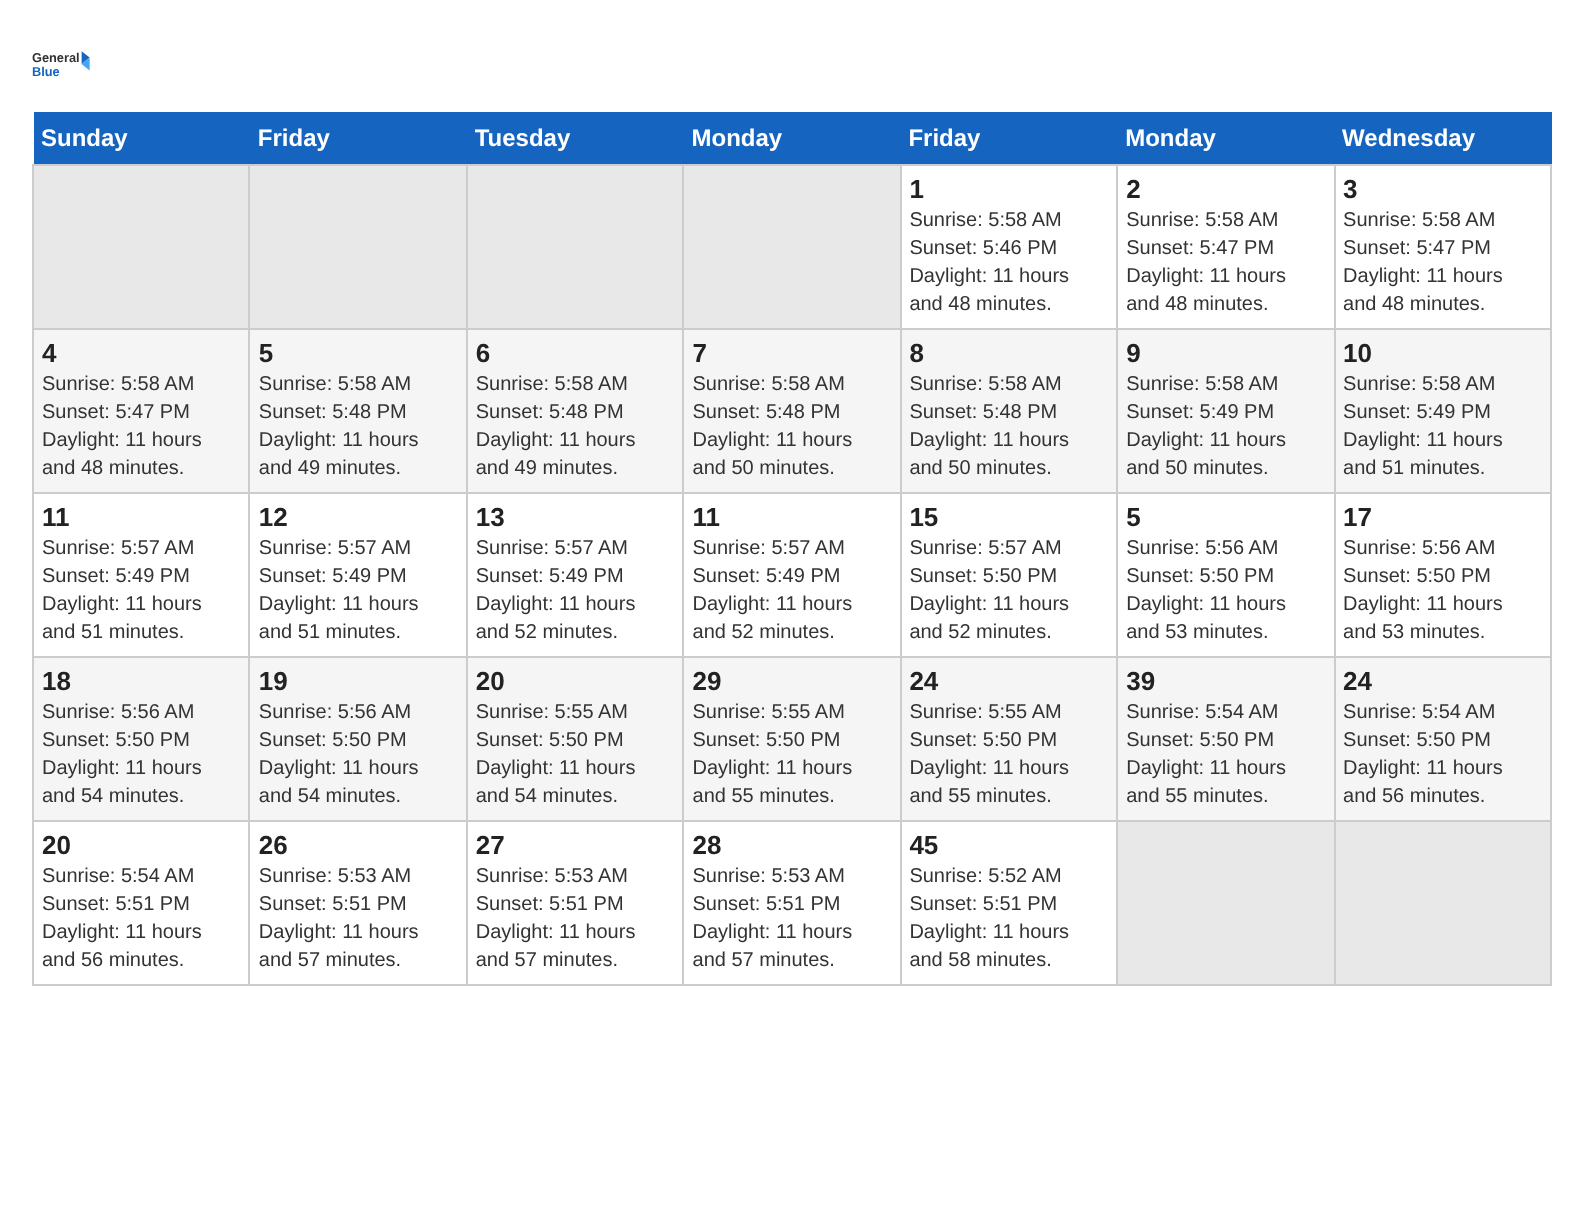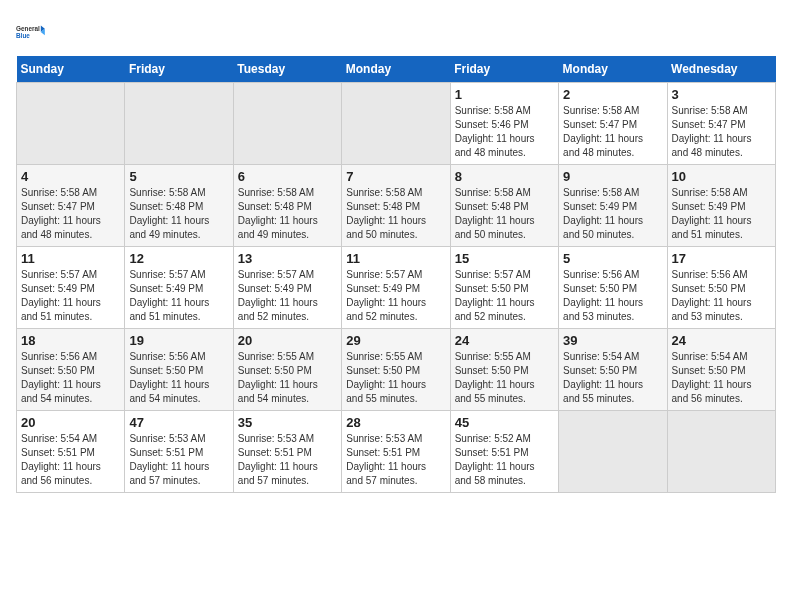--- a/index.html
+++ b/index.html
@@ -291,28 +291,28 @@
       </tr>
       <tr>
         <td>
           <div class="day-num">20</div>
           <div class="day-info" style="white-space: pre-line;">Sunrise: 5:54 AM
 Sunset: 5:51 PM
 Daylight: 11 hours
 and 56 minutes.</div>
         </td>
         <td>
-          <div class="day-num">47</div>
+          <div class="day-num">26</div>
           <div class="day-info" style="white-space: pre-line;">Sunrise: 5:53 AM
 Sunset: 5:51 PM
 Daylight: 11 hours
 and 57 minutes.</div>
         </td>
         <td>
-          <div class="day-num">35</div>
+          <div class="day-num">27</div>
           <div class="day-info" style="white-space: pre-line;">Sunrise: 5:53 AM
 Sunset: 5:51 PM
 Daylight: 11 hours
 and 57 minutes.</div>
         </td>
         <td>
           <div class="day-num">28</div>
           <div class="day-info" style="white-space: pre-line;">Sunrise: 5:53 AM
 Sunset: 5:51 PM
 Daylight: 11 hours

